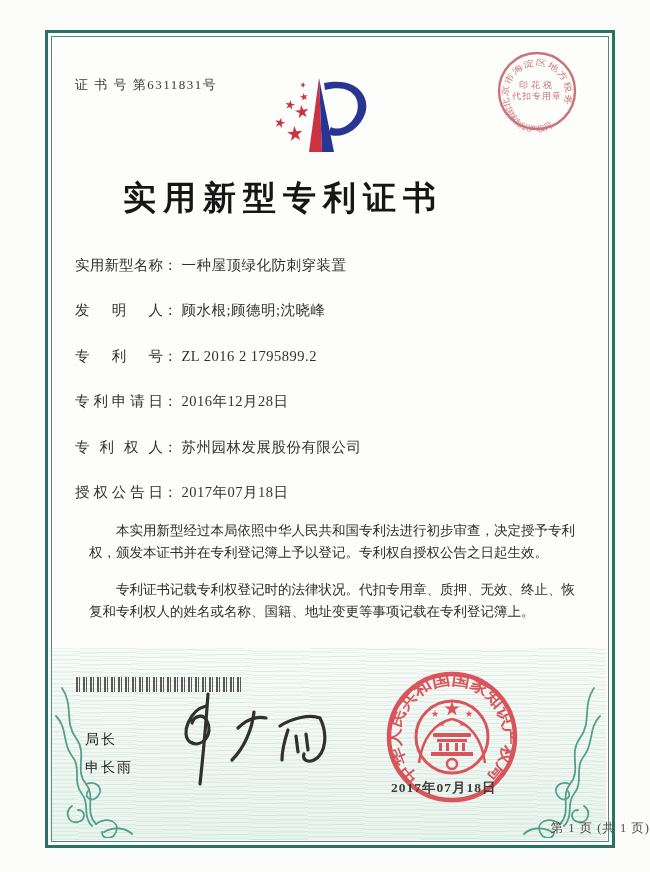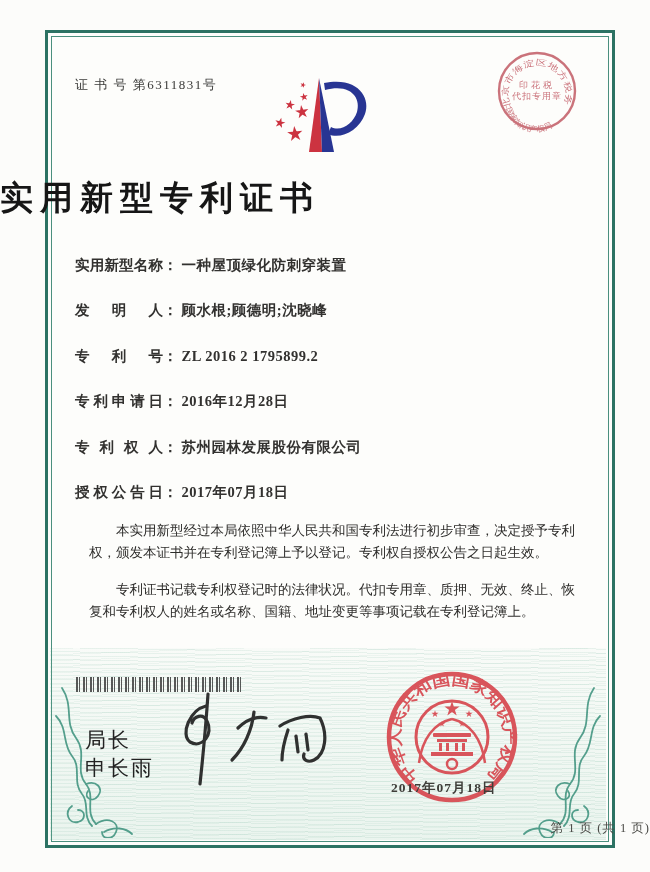--- a/index.html
+++ b/index.html
@@ -34,46 +34,46 @@
   .flourish.left{left:52px;}
   .flourish.right{left:516px;transform:scaleX(-1);}
   
   .cert-number{
     position:absolute;left:75px;top:76px;
     font-size:13px;letter-spacing:1.5px;color:#3a3a38;
   }
   .logo{position:absolute;left:272px;top:74px;width:150px;height:82px;}
   .tax-stamp{position:absolute;left:495px;top:49px;width:84px;height:84px;opacity:.88;}
   .title{
-    position:absolute;left:0;top:176px;width:566px;text-align:left;
+    position:absolute;left:0;top:176px;width:566px;text-align:center;
     font-size:33px;font-weight:600;letter-spacing:7px;color:#161616;
   }
   
-  .fields{position:absolute;left:75px;top:251px;width:500px;font-weight:bold;}
+  .fields{position:absolute;left:75px;top:251px;width:500px;}
   .field-row{height:28px;margin-bottom:17.4px;font-size:14.5px;color:#32312f;line-height:28px;white-space:nowrap;}
   .flabel{display:inline-block;width:88px;text-align:justify;text-align-last:justify;vertical-align:top;}
   .fcolon{display:inline-block;margin-right:4px;}
   .fvalue{letter-spacing:.5px;}
   
   .body-text{
     position:absolute;left:75px;top:506px;width:514px;
     font-size:13.5px;line-height:22.4px;color:#2e2d2b;text-align:justify;
   }
   .body-text p{margin:14px;text-indent:2em;}
   
   .barcode{
     position:absolute;left:76px;top:677px;width:168px;height:15px;
     background:repeating-linear-gradient(90deg,
       #3c3c3c 0 2px, transparent 2px 3px,
       #3c3c3c 3px 4px, transparent 4px 7px,
       #3c3c3c 7px 9px, transparent 9px 10px,
       #3c3c3c 10px 11px, transparent 11px 14px);
     opacity:.85;
   }
-  .officials{position:absolute;left:85px;top:726px;font-size:21px;color:#222;letter-spacing:2px;line-height:28px;}
+  .officials{position:absolute;left:85px;top:726px;font-size:14px;color:#222;letter-spacing:2px;line-height:28px;}
   .signature{position:absolute;left:168px;top:690px;width:175px;height:100px;}
   .seal{position:absolute;left:386px;top:671px;width:132px;height:132px;opacity:.92;}
   .seal-date{
     position:absolute;left:391px;top:779px;width:140px;
     font-size:13.5px;font-weight:600;letter-spacing:1px;color:#3f3e3a;white-space:nowrap;
   }
   .footer{
     position:absolute;left:0;top:820px;width:650px;text-align:right;
     font-size:12.5px;color:#4a4a46;letter-spacing:1px;
   }

